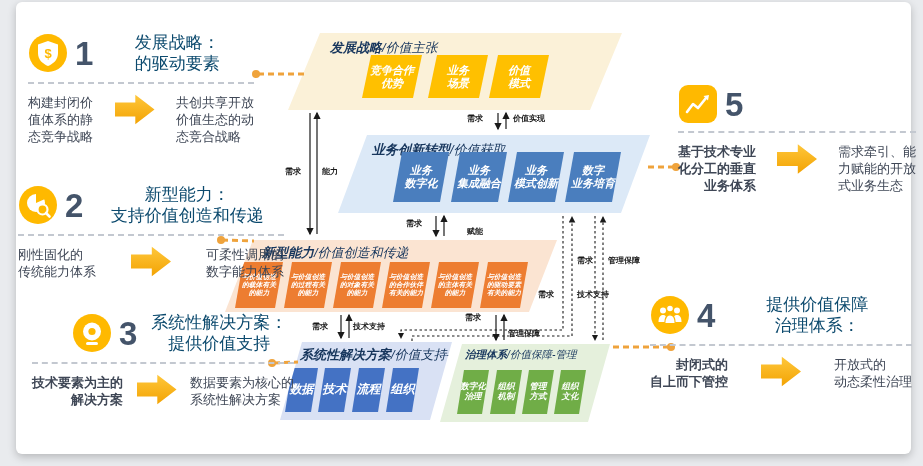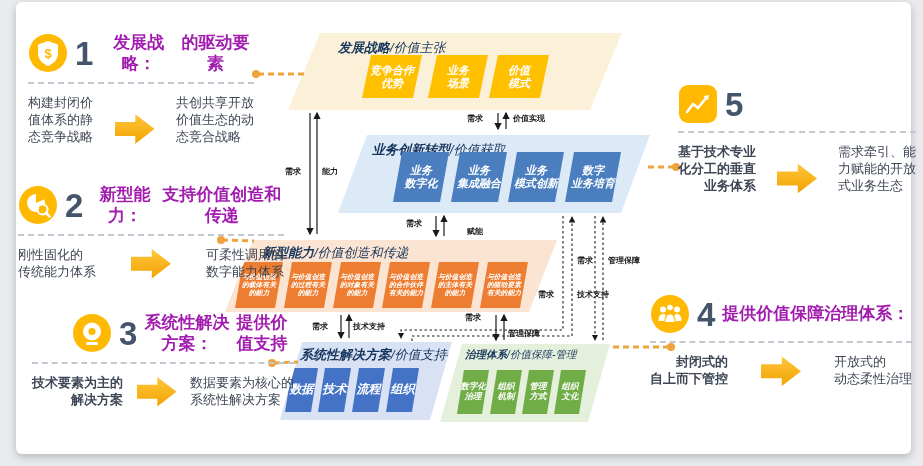--- a/index.html
+++ b/index.html
@@ -6,42 +6,42 @@
   body{width:923px;height:466px;overflow:hidden;font-family:"Liberation Sans","DejaVu Sans",sans-serif;}
   .page{position:relative;width:923px;height:466px;background:#E9EBEE;}
   .card{position:absolute;left:16px;top:2px;right:12px;bottom:12px;background:#ffffff;border-radius:6px;box-shadow:0 3px 8px rgba(0,0,0,.22);}
   .pre{white-space:pre-line;}
 
   
   .sec{position:absolute;}
   .sec-head{display:flex;align-items:center;gap:7px;}
   .badge{flex:0 0 auto;width:40px;height:40px;display:block;}
   .num{font-size:33px;font-weight:bold;color:#44546A;line-height:1;}
-  .stitle{flex:1;text-align:center;font-weight:bold;color:#a21caf;font-size:17px;line-height:1.25;display:flex;flex-direction:row;}
+  .stitle{flex:1;text-align:center;font-weight:normal;color:#0c4a6e;font-size:17px;line-height:1.25;display:flex;flex-direction:column;}
   .divider{border-top:2px dashed #C3C8D0;margin:7px 0 10px 0;}
-  .sec-body{display:flex;align-items:flex-end;justify-content:space-between;}
+  .sec-body{display:flex;align-items:flex-start;justify-content:space-between;}
   .txt{font-size:13px;color:#3F4756;line-height:1.32;}
   .barrow{flex:0 0 auto;width:40px;height:32px;margin:0 4px;background:linear-gradient(180deg,#FFC83D,#F2A100);clip-path:polygon(0 28%,52% 28%,52% 4%,100% 50%,52% 96%,52% 72%,0 72%);}
   #sec1{left:28px;top:32px;width:226px;}
   #sec2{left:18px;top:184px;width:266px;}
   #sec3{left:32px;top:312px;width:262px;}
   #sec3 .sec-head{padding-left:40px;}
   #sec5{left:678px;top:84px;width:238px;}
   #sec4{left:650px;top:294px;width:262px;}
   #sec3 .before,#sec4 .before,#sec5 .before{text-align:right;font-weight:bold;}
 
   
   .layer{position:absolute;}
   .ltitle{position:absolute;font-style:italic;color:#17365D;white-space:nowrap;}
   .lname{font-weight:bold;}
   .lsuffix{font-weight:normal;}
   .pbox{position:absolute;display:flex;align-items:center;justify-content:center;text-align:center;color:#fff;font-weight:bold;font-style:italic;line-height:1.15;}
 
   #layer-strategy{left:288px;top:33px;width:334px;height:77px;background:#FBF1D8;clip-path:polygon(32px 0,334px 0,302px 77px,0 77px);}
-  #layer-strategy .ltitle{left:42px;top:6px;font-size:13px;margin-left:8px;}
+  #layer-strategy .ltitle{left:42px;top:6px;font-size:13px;}
   #layer-strategy .pbox{background:#FFC000;clip-path:polygon(9px 0,100% 0,calc(100% - 9px) 100%,0 100%);width:60px;height:43px;top:22px;font-size:11px;}
   #ls-b0{left:74px;} #ls-b1{left:140px;} #ls-b2{left:201px;}
 
   #layer-business{left:338px;top:135px;width:312px;height:78px;background:#DCE9F7;clip-path:polygon(29px 0,312px 0,283px 78px,0 78px);}
   #layer-business .ltitle{left:34px;top:6px;font-size:13px;}
   #layer-business .pbox{background:#4A7EBE;clip-path:polygon(9px 0,100% 0,calc(100% - 9px) 100%,0 100%);width:56px;height:50px;top:17px;font-size:11px;}
   #lb-b0{left:55px;} #lb-b1{left:113px;} #lb-b2{left:170px;} #lb-b3{left:227px;}
 
   #layer-capability{left:225px;top:240px;width:332px;height:72px;background:#FBE4D2;clip-path:polygon(28px 0,332px 0,304px 72px,0 72px);}
   #layer-capability .ltitle{left:37px;top:4px;font-size:13px;}

